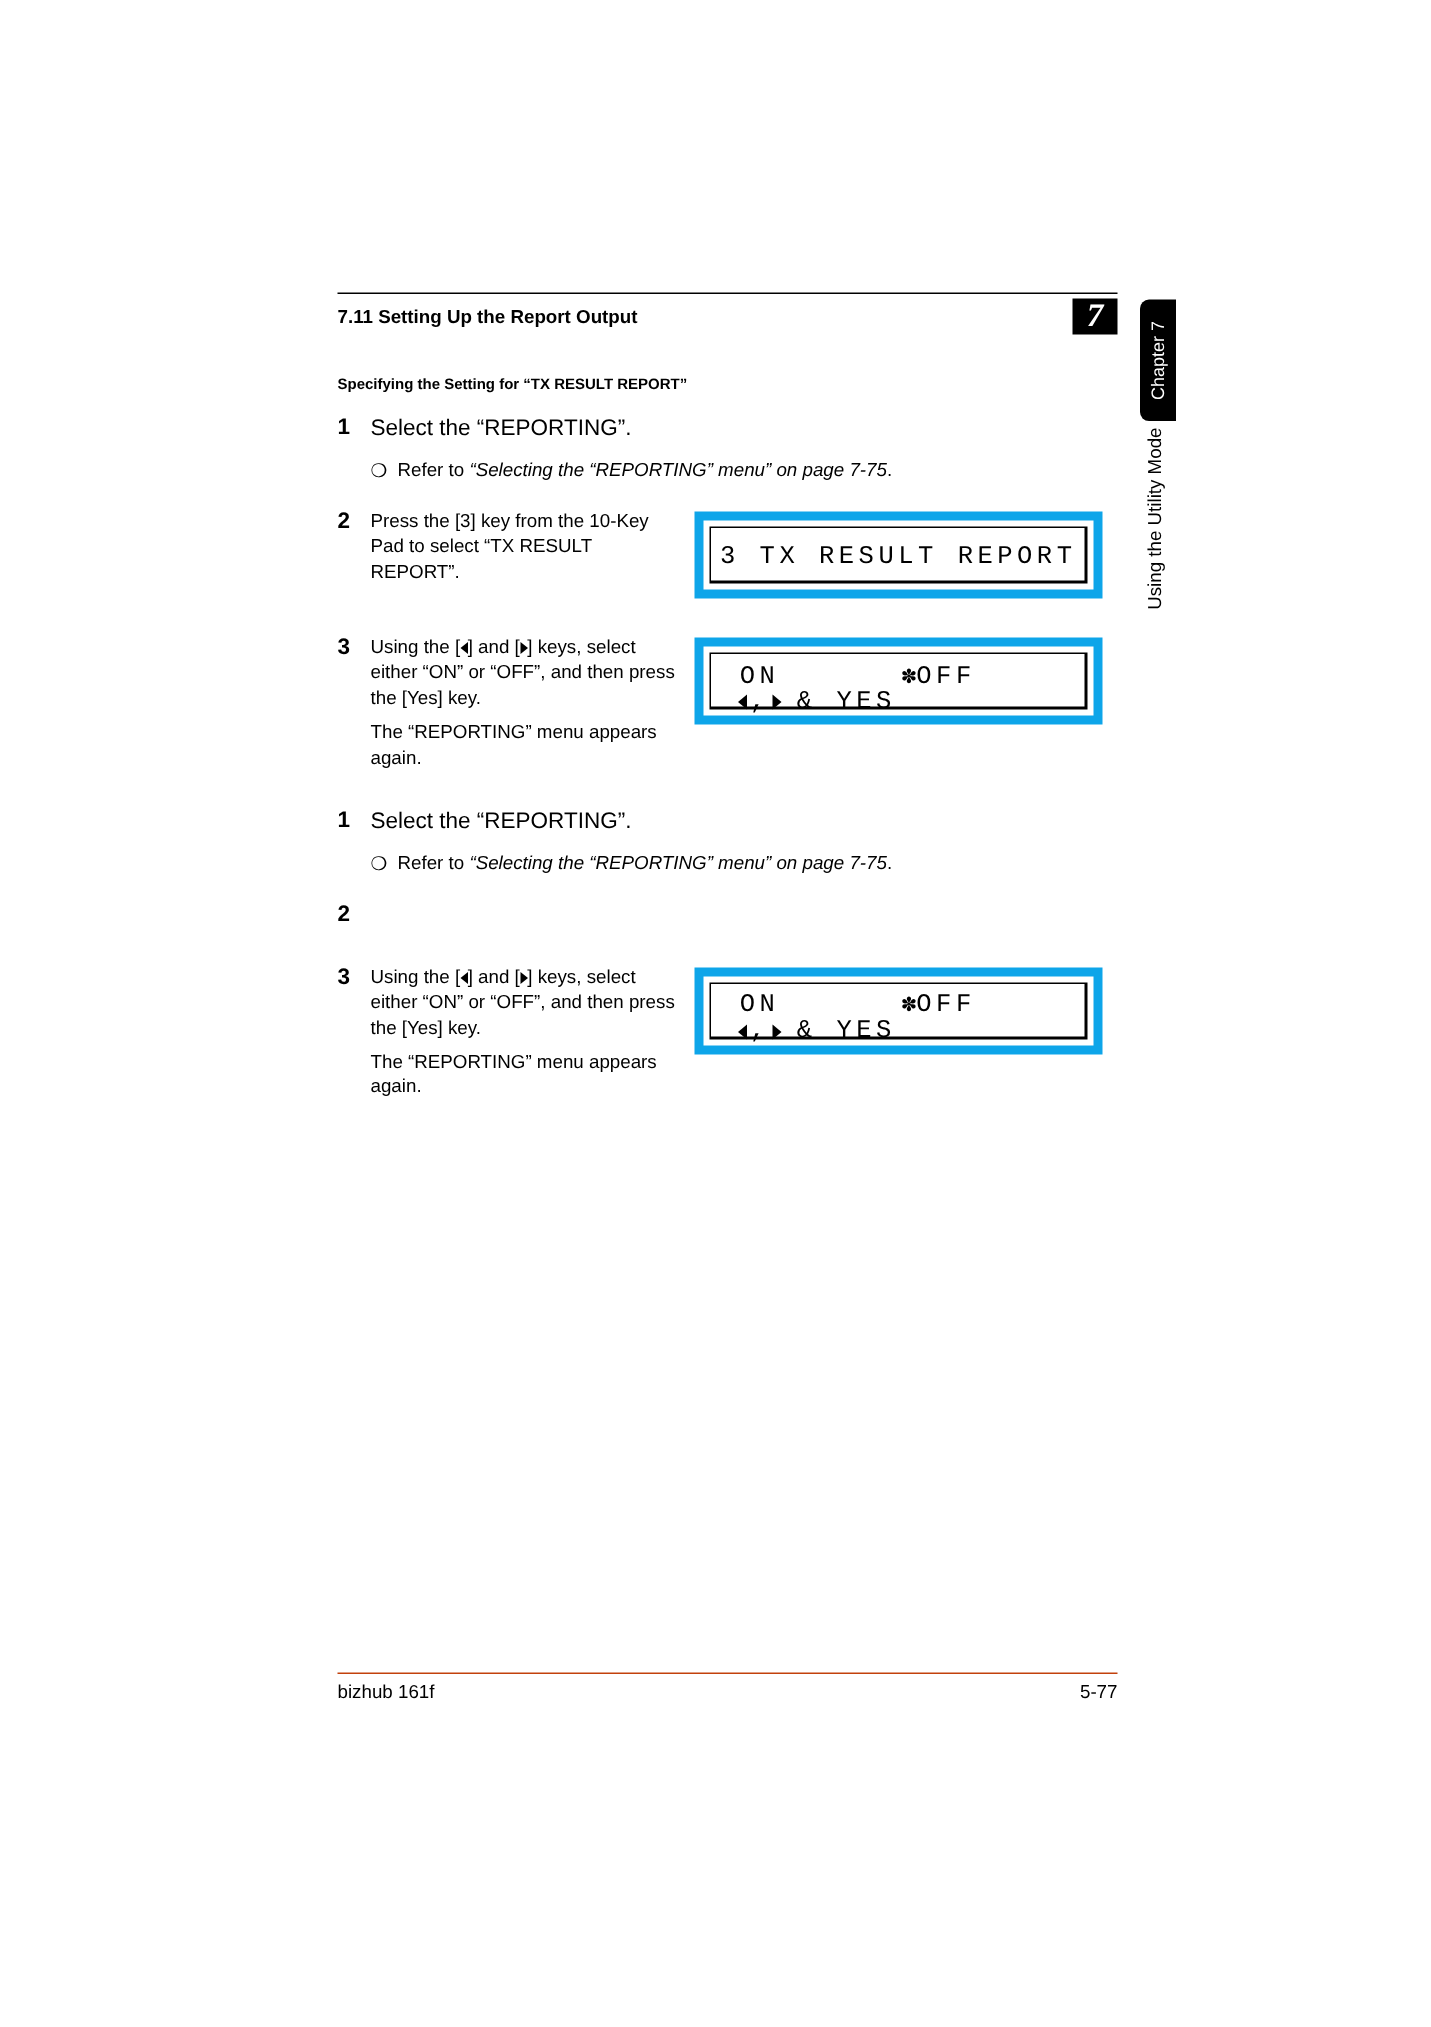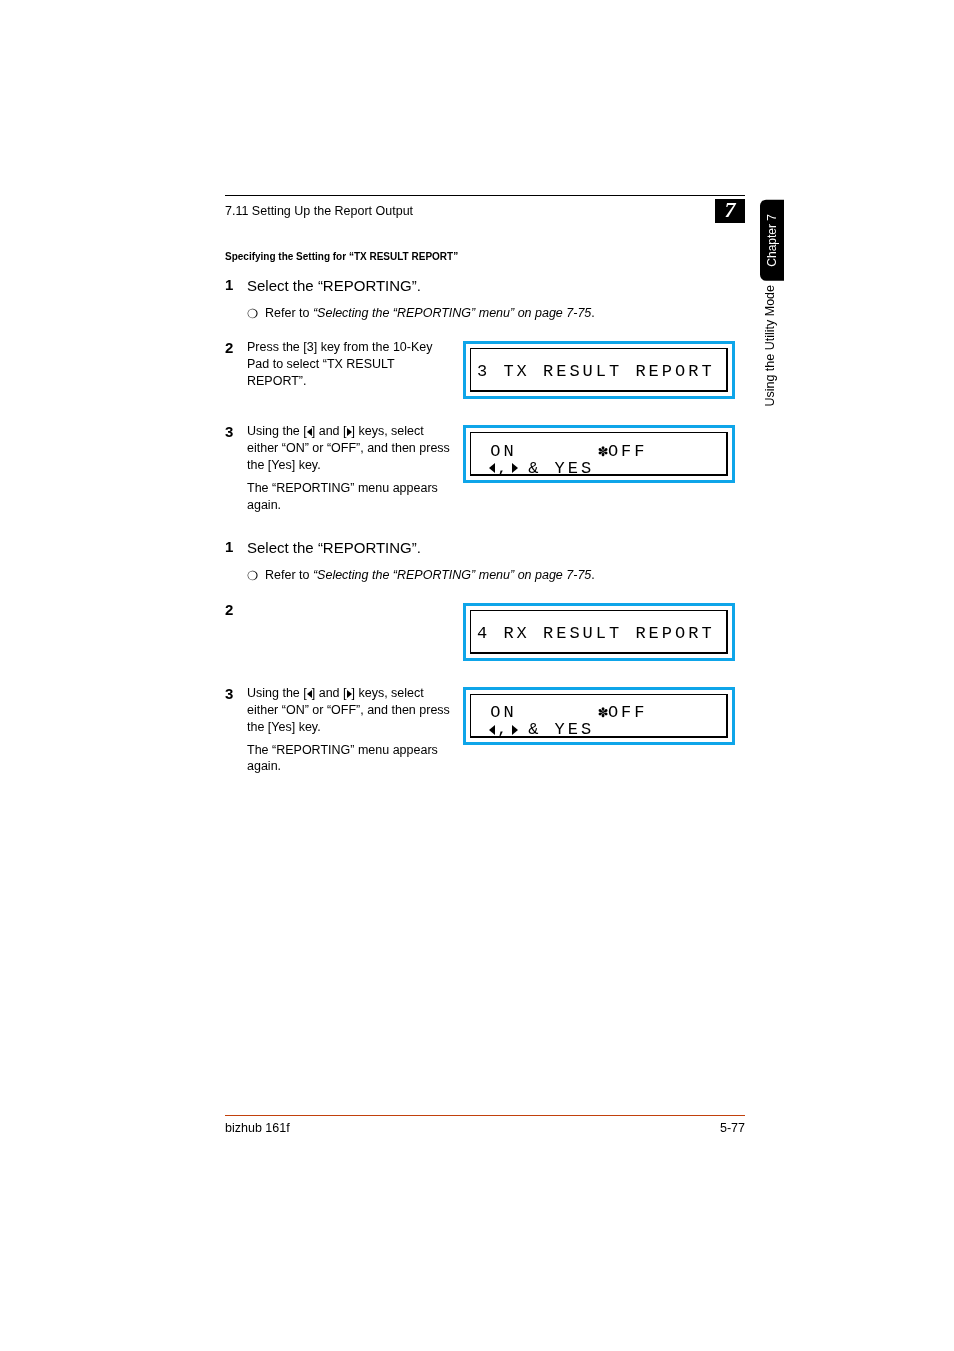--- a/index.html
+++ b/index.html
@@ -23,20 +23,21 @@
     margin-bottom: 3px;
   }
   .header-row {
     display: flex;
     justify-content: space-between;
     align-items: center;
     margin-bottom: 28px;
   }
   .section-title {
     font-size: 12.5px;
+    font-weight: bold;
   }
   .chapter-box {
     background: #000;
     color: #fff;
     font-style: italic;
     font-weight: bold;
     font-size: 22px;
     width: 30px;
     height: 24px;
     text-align: center;
@@ -114,21 +115,21 @@
   .left-col {
     display: flex;
     width: 238px;
     flex-shrink: 0;
   }
   .display-col {
     flex: 1;
     padding-top: 2px;
   }
   .lcd-outer {
-    border: 3px solid #0ea5e9;
+    border: 6px solid #0ea5e9;
     padding: 4px;
     width: 272px;
     height: 58px;
   }
   .lcd-inner {
     border: 2px solid #000;
     border-top-width: 1px;
     border-left-width: 1px;
     height: 100%;
     font-family: 'Courier New', monospace;
@@ -273,27 +274,20 @@
     <div class="bullet">❍</div>
     <div>
       <span>Refer to </span><span class="italic">“Selecting the “REPORTING” menu” on page 7-75</span><span>.</span>
     </div>
   </div>
 
   <div class="step-with-display">
     <div class="left-col">
       <div class="step-num">2</div>
     </div>
-    <div class="display-col">
-      <div class="lcd-outer">
-        <div class="lcd-inner">
-          <div class="lcd-line">4 RX RESULT REPORT</div>
-        </div>
-      </div>
-    </div>
   </div>
 
   <div class="step-with-display">
     <div class="left-col">
       <div class="step-num">3</div>
       <div class="step-text-narrow">
         <span>Using the [</span><span class="tri-inline-left"></span><span>] and [</span><span class="tri-inline-right"></span><span>] keys, select either “ON” or “OFF”, and then press the [Yes] key.</span>
         <div class="after-text">The “REPORTING” menu appears again.</div>
       </div>
     </div>

